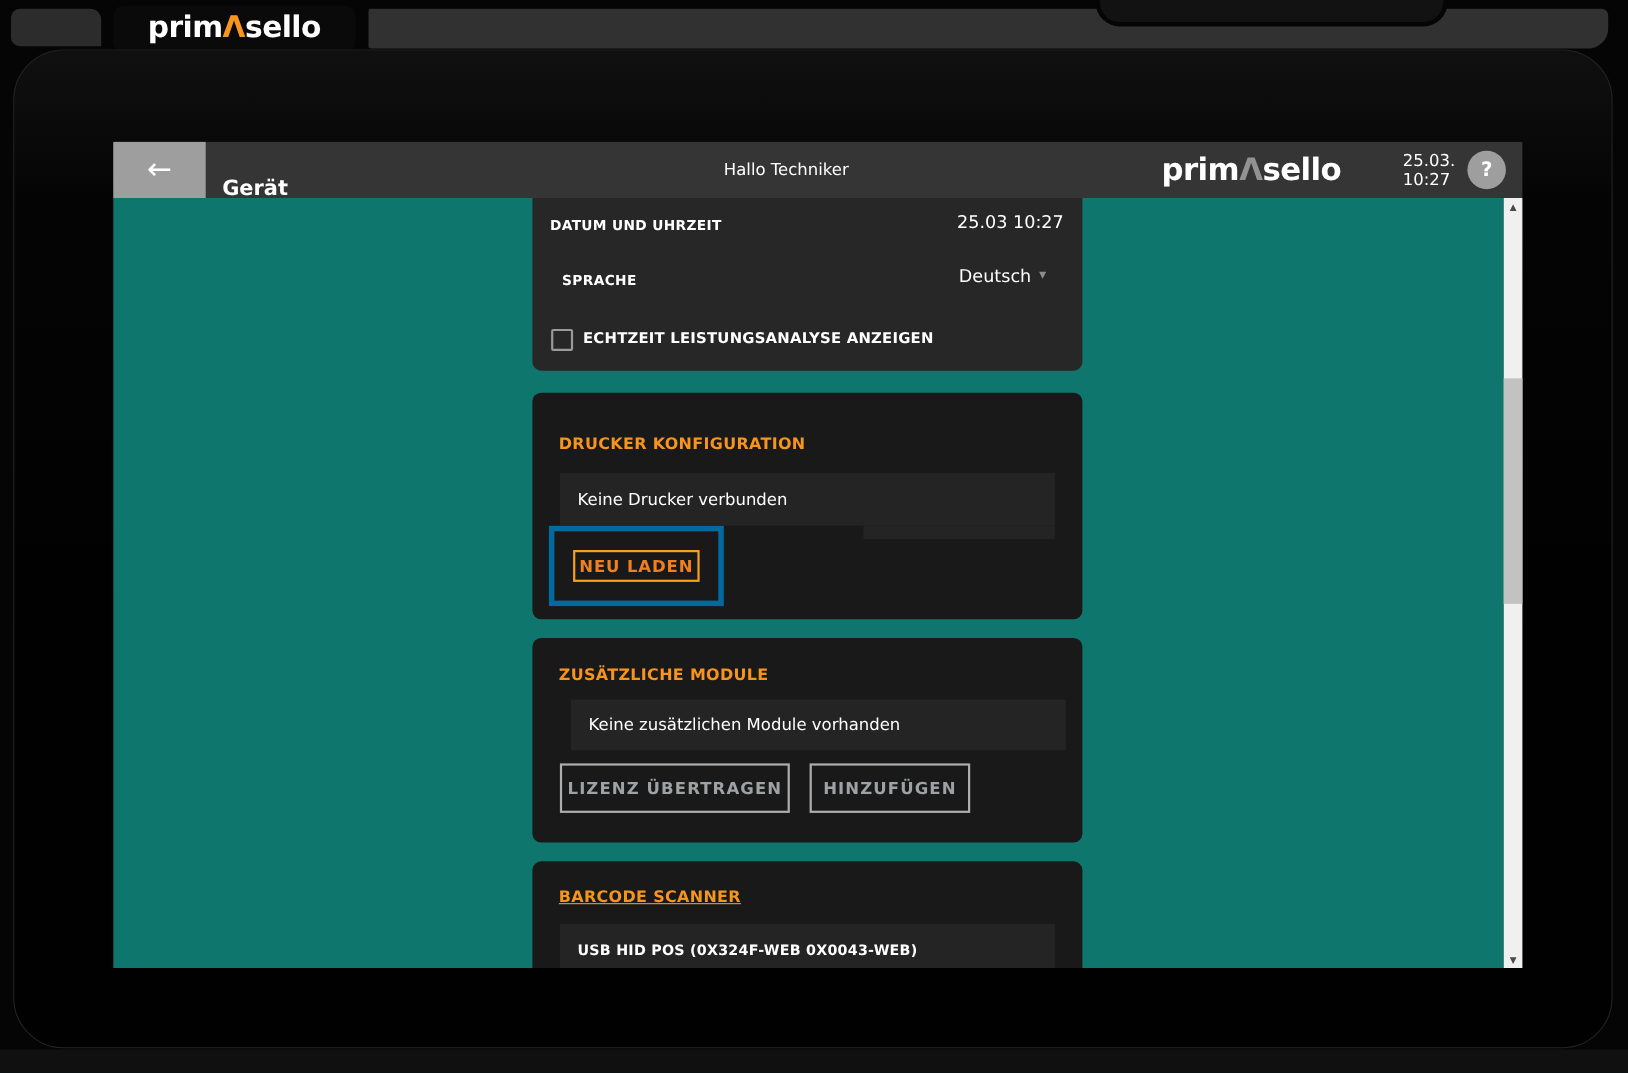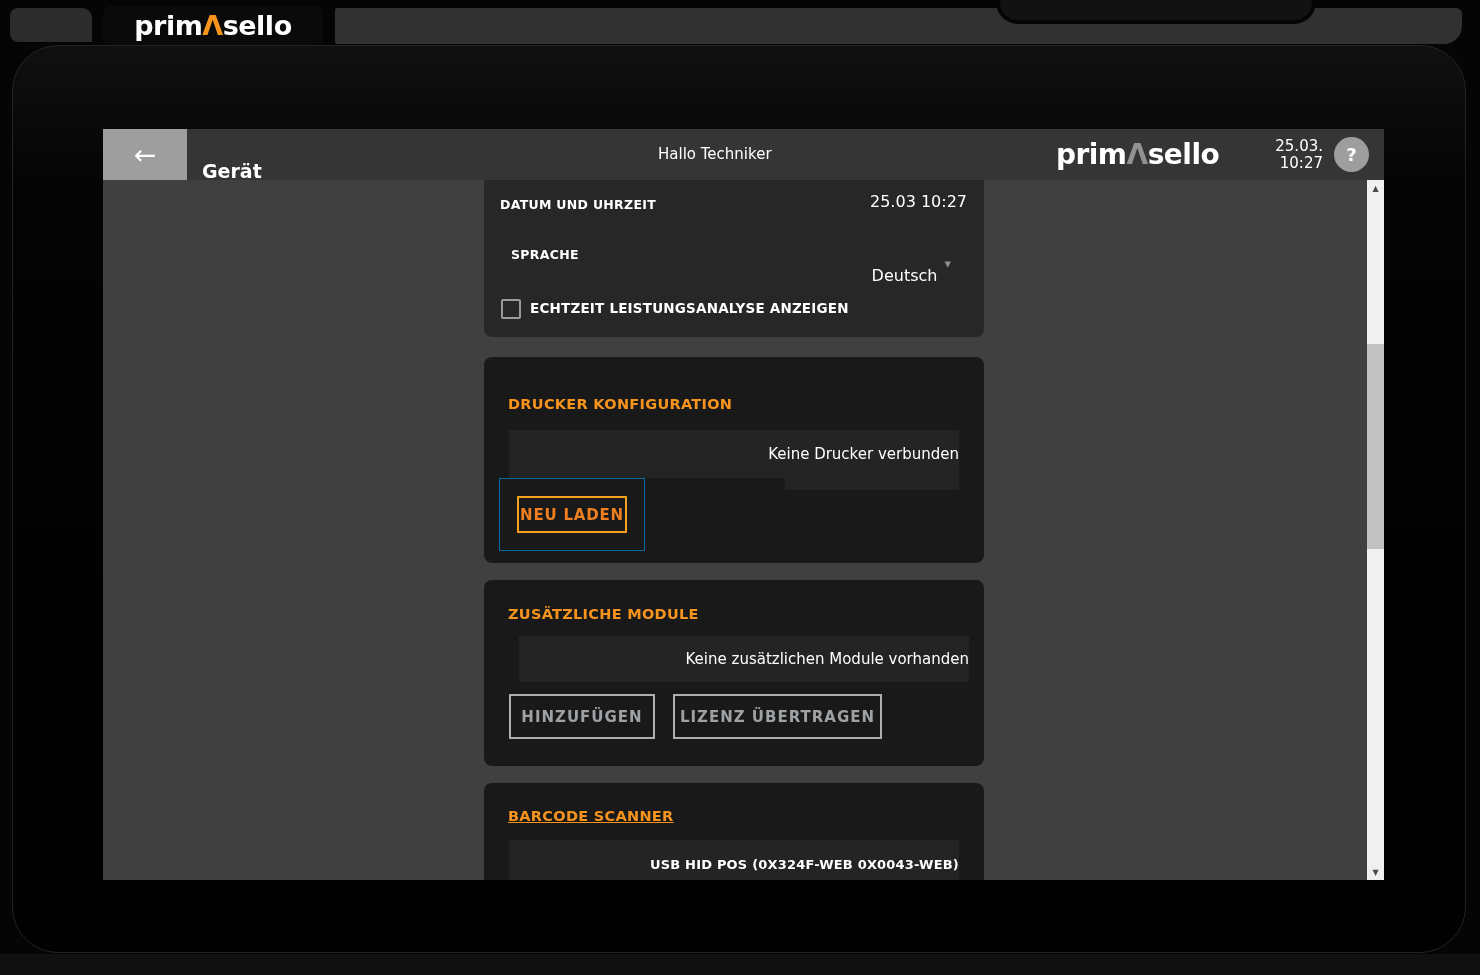--- a/index.html
+++ b/index.html
@@ -1,17 +1,17 @@
 <!DOCTYPE html>
 <html><head>
 <meta charset="utf-8">
 <style>
   html,body{margin:0;padding:0;width:1480px;height:975px;overflow:hidden;
     background:#050505;font-family:"DejaVu Sans","Liberation Sans",sans-serif;}
-  .stage{position:absolute;left:0;top:0;width:1480px;height:975px;background:#050505;text-align:right;}
+  .stage{position:absolute;left:0;top:0;width:1480px;height:975px;background:#050505;}
 
   
   .top-stub{position:absolute;left:10px;top:8px;width:82px;height:34px;background:#2c2c2c;
     border-radius:8px 10px 0 8px;}
   .browser-tab{position:absolute;left:103px;top:5px;width:220px;height:40px;background:#0a0a0a;
     border-radius:10px 10px 5px 5px;display:flex;align-items:center;justify-content:center;}
   .band{position:absolute;left:335px;top:8px;width:1127px;height:36px;background:#313131;
     border-radius:2px 6px 18px 2px;}
   .notch{position:absolute;left:1000px;top:-16px;width:312px;height:36px;background:#121212;
     border-radius:0 0 18px 18px;box-shadow:0 0 0 4px #050505;}
@@ -33,41 +33,41 @@
   .back-btn{width:84px;height:51px;background:#9e9e9e;color:#ffffff;font-size:27px;
     display:flex;align-items:center;justify-content:center;cursor:pointer;flex:0 0 auto;}
   .app-title{margin-left:15px;color:#ffffff;font-weight:bold;font-size:19px;margin-top:32px;}
   .greeting{position:absolute;left:555px;top:16px;color:#ffffff;font-size:15px;}
   .hdr-right{margin-left:auto;display:flex;align-items:center;gap:11px;padding-right:15px;}
   .datetime{color:#ffffff;font-size:15px;line-height:1.08;margin-left:45px;}
   .help-btn{width:35px;height:35px;border-radius:50%;background:#9e9e9e;color:#ffffff;
     font-size:18px;font-weight:bold;display:flex;align-items:center;justify-content:center;cursor:pointer;}
 
   
-  .viewport{position:absolute;left:0;top:51px;width:1264px;height:700px;background:#404040;overflow:hidden;}
+  .viewport{position:absolute;left:0;top:51px;width:1264px;height:700px;background:#0f766e;overflow:hidden;}
   .card{position:absolute;left:381px;width:500px;border-radius:8px;}
   .card1{top:-24px;height:181px;background:#272727;}
   .card2{top:177px;height:206px;background:#191919;}
   .card3{top:400px;height:186px;background:#191919;}
   .card4{top:603px;height:140px;background:#191919;}
 
   .lbl-sm{position:absolute;color:#ffffff;font-weight:bold;font-size:12.5px;letter-spacing:0.3px;}
   .val{position:absolute;color:#ffffff;font-size:16px;}
   .lang-select{position:absolute;display:flex;align-items:center;gap:7px;cursor:pointer;}
   .lang-select .caret{color:#8d8d8d;font-size:13px;}
   .checkbox{position:absolute;width:16px;height:16px;border:2px solid #9a9a9a;border-radius:2px;
     background:transparent;cursor:pointer;}
   .chk-label{position:absolute;color:#ffffff;font-weight:bold;font-size:13.5px;letter-spacing:0.2px;}
 
   .sec-heading{position:absolute;color:#f7941d;font-weight:bold;font-size:14.5px;letter-spacing:0.3px;}
   .listrow{position:absolute;background:#242424;color:#ffffff;font-size:15px;}
   .row-frag{position:absolute;background:#242424;}
 
-  .highlight{position:absolute;left:15px;top:121px;width:146px;height:73px;box-sizing:border-box;
-    border:1px solid #0369a1;padding:17px;background:#191919;}
+  .highlight{position:absolute;left:15px;top:121px;width:159px;height:73px;box-sizing:border-box;
+    border:5px solid #0369a1;padding:17px;background:#191919;}
   .btn-neu{box-sizing:border-box;width:100%;height:100%;border:2px solid #f5a11d;background:transparent;
     color:#ef7f1f;font-weight:bold;font-size:15px;letter-spacing:0.8px;
     display:flex;align-items:center;justify-content:center;cursor:pointer;}
 
   .btnrow{position:absolute;left:25px;top:114px;display:flex;gap:18px;}
   .btn-outline{box-sizing:border-box;height:45px;border:2px solid #aeaeae;background:transparent;
     color:#9fa2a5;font-weight:bold;font-size:15px;letter-spacing:1px;
     display:flex;align-items:center;justify-content:center;cursor:pointer;}
   .btn-add{width:146px;}
   .btn-license{width:209px;}
@@ -114,42 +114,42 @@
       </div>
     </div>
 
     <div class="viewport">
 
       <div class="card card1">
         <div class="lbl-sm" style="left:16px;top:41px;">DATUM UND UHRZEIT</div>
         <div class="val" style="right:17px;top:36px;margin-left:45px;">25.03 10:27</div>
         <div class="lbl-sm" style="left:27px;top:91px;">SPRACHE</div>
         <div class="lang-select" style="right:33px;top:85px;">
-          <span class="val" style="position:static;margin-top:25px;">Deutsch</span>
+          <span class="val" style="position:static;">Deutsch</span>
           <span class="caret">▾</span>
         </div>
         <div class="checkbox" style="left:17px;top:143px;"></div>
         <div class="chk-label" style="left:46px;top:144px;">ECHTZEIT LEISTUNGSANALYSE ANZEIGEN</div>
       </div>
 
       <div class="card card2">
         <div class="sec-heading" style="left:24px;top:39px;">DRUCKER KONFIGURATION</div>
         <div class="listrow" style="left:25px;top:73px;width:450px;height:48px;line-height:48px;padding-left:16px;box-sizing:border-box;">Keine Drucker verbunden</div>
         <div class="row-frag" style="left:301px;top:121px;width:174px;height:12px;"></div>
         <div class="highlight">
           <div class="btn-neu">NEU LADEN</div>
         </div>
       </div>
 
       <div class="card card3">
         <div class="sec-heading" style="left:24px;top:26px;">ZUSÄTZLICHE MODULE</div>
         <div class="listrow" style="left:35px;top:56px;width:450px;height:46px;line-height:46px;padding-left:16px;box-sizing:border-box;">Keine zusätzlichen Module vorhanden</div>
         <div class="btnrow">
+          <div class="btn-outline btn-license">LIZENZ ÜBERTRAGEN</div>
           <div class="btn-outline btn-add">HINZUFÜGEN</div>
-          <div class="btn-outline btn-license">LIZENZ ÜBERTRAGEN</div>
         </div>
       </div>
 
       <div class="card card4">
         <div class="sec-heading" style="left:24px;top:25px;text-decoration:underline;">BARCODE SCANNER</div>
         <div class="listrow" style="left:25px;top:57px;width:450px;height:60px;padding:17px 0 0 16px;box-sizing:border-box;font-weight:bold;font-size:13px;letter-spacing:0.2px;">USB HID POS (0X324F-WEB 0X0043-WEB)</div>
       </div>
 
     </div>
 

